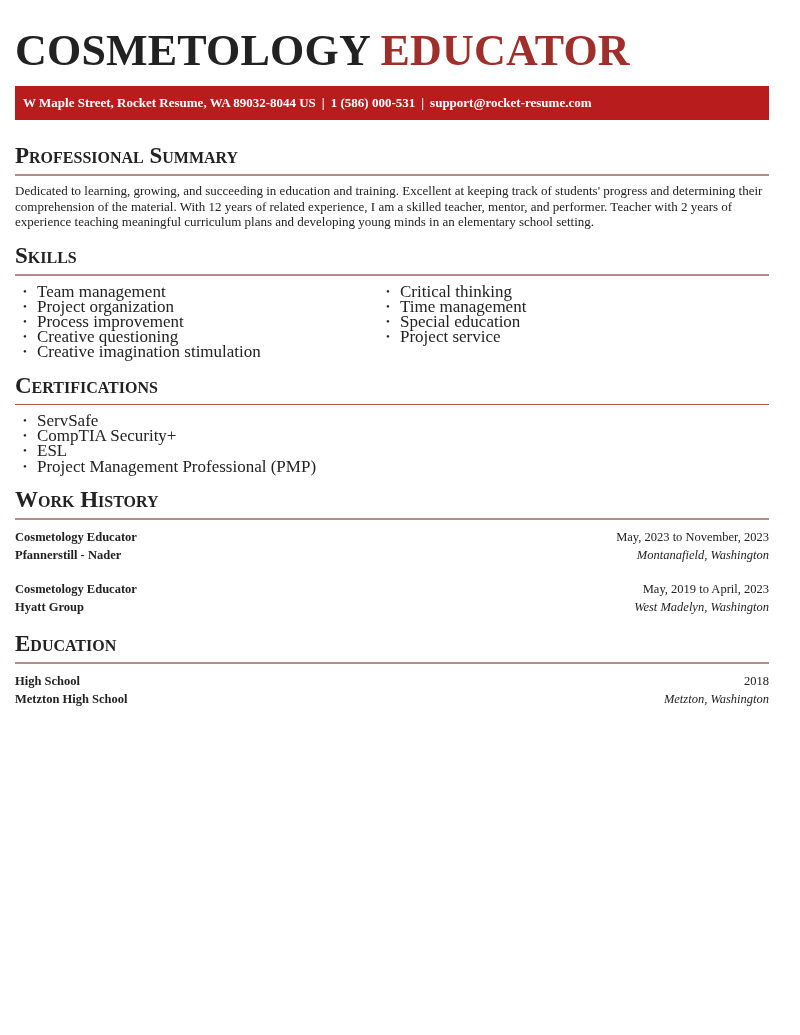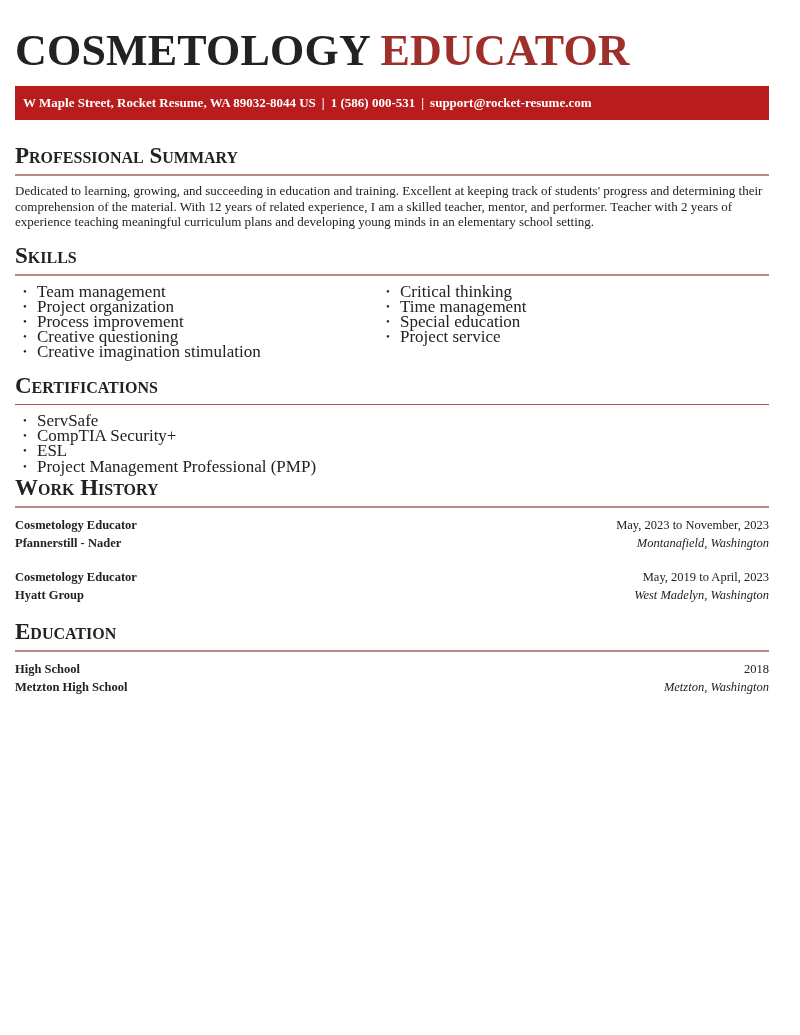--- a/index.html
+++ b/index.html
@@ -27,21 +27,21 @@
     font-size: 23px; color: #222222; line-height: 28px;
   }
   .rule { height: 2px; background: #b88a86; margin-top: 4px; }
   .rule.dark { background: #b0544f; height: 1.5px; }
   .summary-text {
     font-size: 13px; line-height: 15.5px; margin: 7px 0 0 0; color: #222;
   }
   .s-summary { margin-top: 22px; }
   .s-skills { margin-top: 12px; }
   .s-certs { margin-top: 12px; }
-  .s-work { }
+  .s-work { margin-top: 12px; }
   .s-edu { margin-top: 12px; }
   .skills-grid { display: flex; margin-top: 8px; }
   .skills-col { width: 363px; }
   ul.bullets { list-style: none; margin: 0; padding: 0 0 0 8px; }
   ul.bullets li {
     font-size: 17px; line-height: 15.2px; position: relative; padding-left: 14px;
   }
   ul.bullets li::before {
     content: "\2022"; position: absolute; left: 0; top: 0; font-size: 11px;
   }

